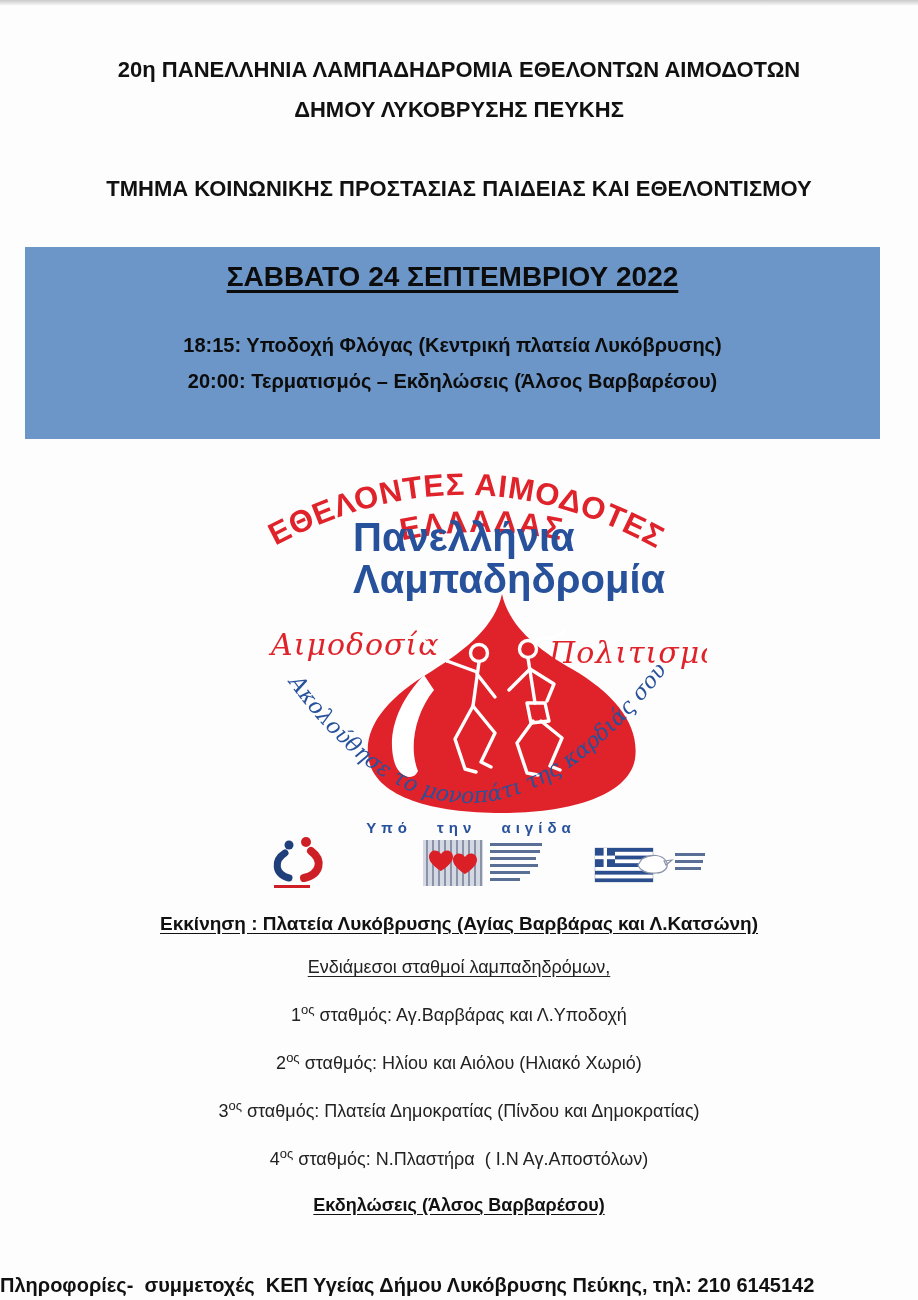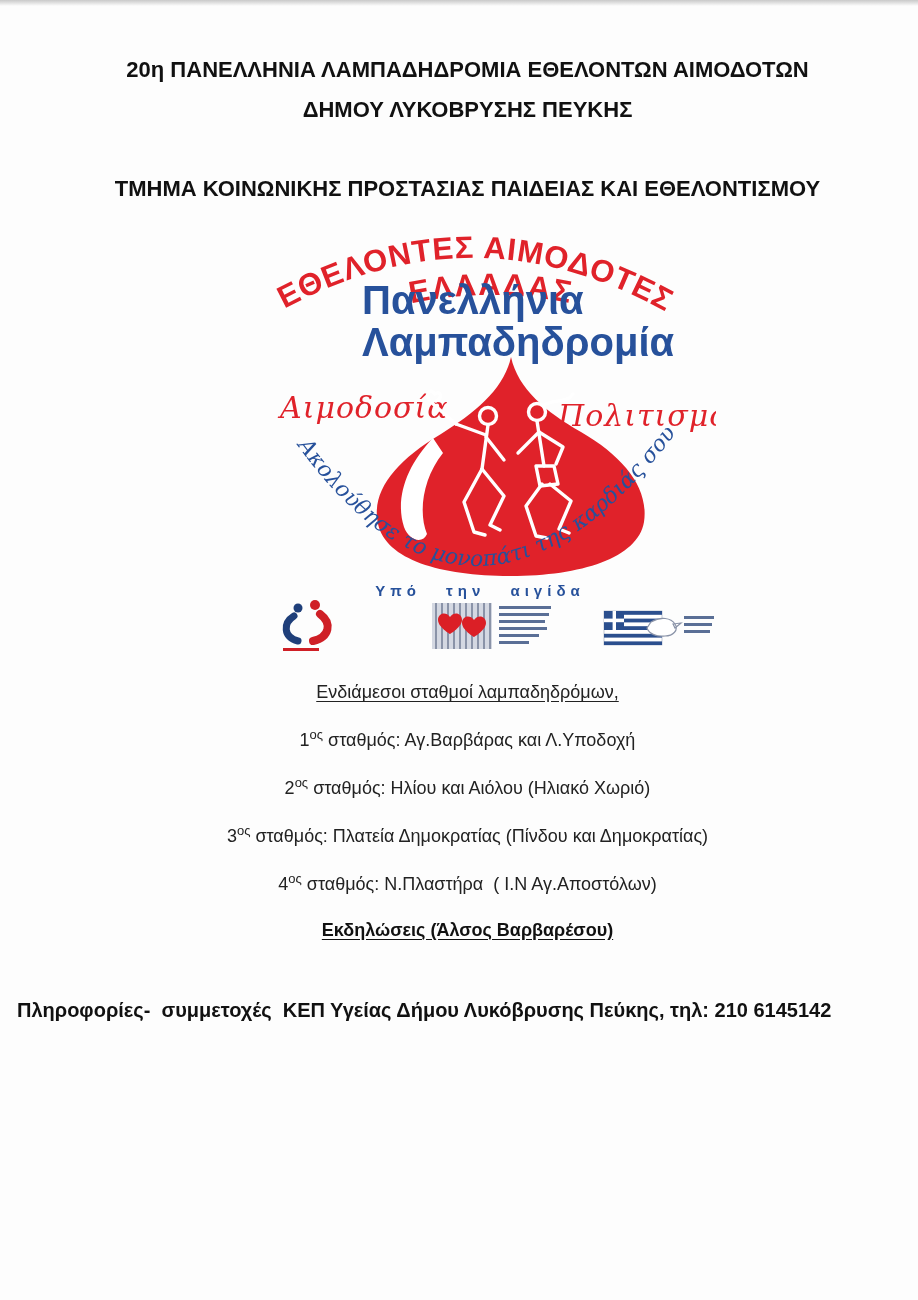--- a/index.html
+++ b/index.html
@@ -8,21 +8,21 @@
     background:#fdfdfd;
     font-family:"Liberation Sans", sans-serif;
     color:#111;
     position:relative;
     overflow:hidden;
   }
   .top-edge{
     position:absolute;top:0;left:0;width:100%;height:6px;
     background:linear-gradient(#c9c9c9,rgba(255,255,255,0));
   }
-  .page{padding-top:50px;padding-left:17px;}
+  .page{padding-top:50px;}
   .title-block{ text-align:center; }
   .title-line{
     font-size:22px;font-weight:bold;line-height:40px;
     letter-spacing:0px;
   }
   .dept-line{
     margin-top:46px;
     font-size:22px;font-weight:bold;
   }
   .event-box{
@@ -84,20 +84,27 @@
 <div class="top-edge"></div>
 
 <div class="page">
 
   <div class="title-block">
     <div class="title-line">20η ΠΑΝΕΛΛΗΝΙΑ ΛΑΜΠΑΔΗΔΡΟΜΙΑ ΕΘΕΛΟΝΤΩΝ ΑΙΜΟΔΟΤΩΝ</div>
     <div class="title-line">ΔΗΜΟΥ ΛΥΚΟΒΡΥΣΗΣ ΠΕΥΚΗΣ</div>
     <div class="dept-line">ΤΜΗΜΑ ΚΟΙΝΩΝΙΚΗΣ ΠΡΟΣΤΑΣΙΑΣ ΠΑΙΔΕΙΑΣ ΚΑΙ ΕΘΕΛΟΝΤΙΣΜΟΥ</div>
   </div>
 
+  <div class="event-box">
+    <div class="event-date">ΣΑΒΒΑΤΟ 24 ΣΕΠΤΕΜΒΡΙΟΥ 2022</div>
+    <div class="event-schedule">
+      <div class="sched-line">18:15: Υποδοχή Φλόγας (Κεντρική πλατεία Λυκόβρυσης)</div>
+      <div class="sched-line">20:00: Τερματισμός – Εκδηλώσεις (Άλσος Βαρβαρέσου)</div>
+    </div>
+  </div>
 
   <div class="emblem-wrap">
     <svg width="480" height="432" viewBox="0 0 480 432">
       <defs>
         <path id="arc1" d="M 6,110 Q 240,-44 472,114" fill="none"></path>
         <path id="arc2" d="M 128,92 Q 255,50 382,92" fill="none"></path>
         <path id="mottoPath" d="M 52,208 Q 240,482 450,196" fill="none"></path>
       </defs>
 
       <text font-family="Liberation Sans, sans-serif" font-size="31" font-weight="bold" fill="#e0222a" letter-spacing="1">
@@ -210,20 +217,21 @@
             <rect x="448" y="392" width="30" height="3"></rect>
             <rect x="448" y="399" width="28" height="3"></rect>
             <rect x="448" y="406" width="26" height="3"></rect>
           </g>
         </g>
       </g>
     </svg>
   </div>
 
   <div class="route">
+    <div class="route-start">Εκκίνηση : Πλατεία Λυκόβρυσης (Αγίας Βαρβάρας και Λ.Κατσώνη)</div>
     <div class="route-mid-heading">Ενδιάμεσοι σταθμοί λαμπαδηδρόμων,</div>
 
     <div class="station"><span>1</span><sup>ος</sup><span> σταθμός: Αγ.Βαρβάρας και Λ.Υποδοχή</span></div>
 
     <div class="station"><span>2</span><sup>ος</sup><span> σταθμός: Ηλίου και Αιόλου (Ηλιακό Χωριό)</span></div>
 
     <div class="station"><span>3</span><sup>ος</sup><span> σταθμός: Πλατεία Δημοκρατίας (Πίνδου και Δημοκρατίας)</span></div>
 
     <div class="station"><span>4</span><sup>ος</sup><span> σταθμός: Ν.Πλαστήρα  ( Ι.Ν Αγ.Αποστόλων)</span></div>
 

